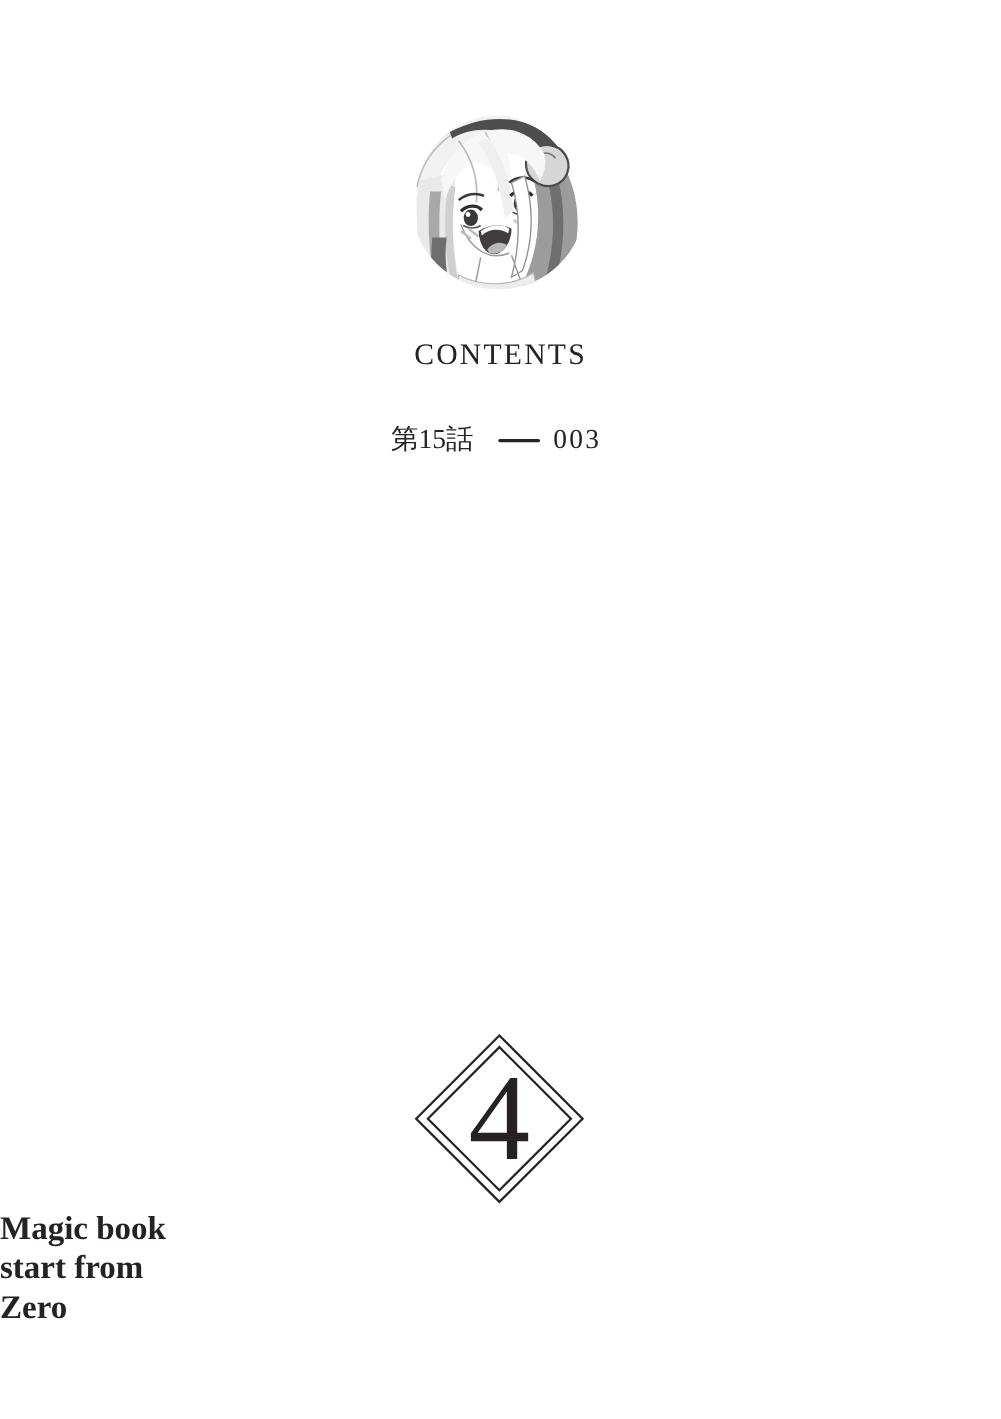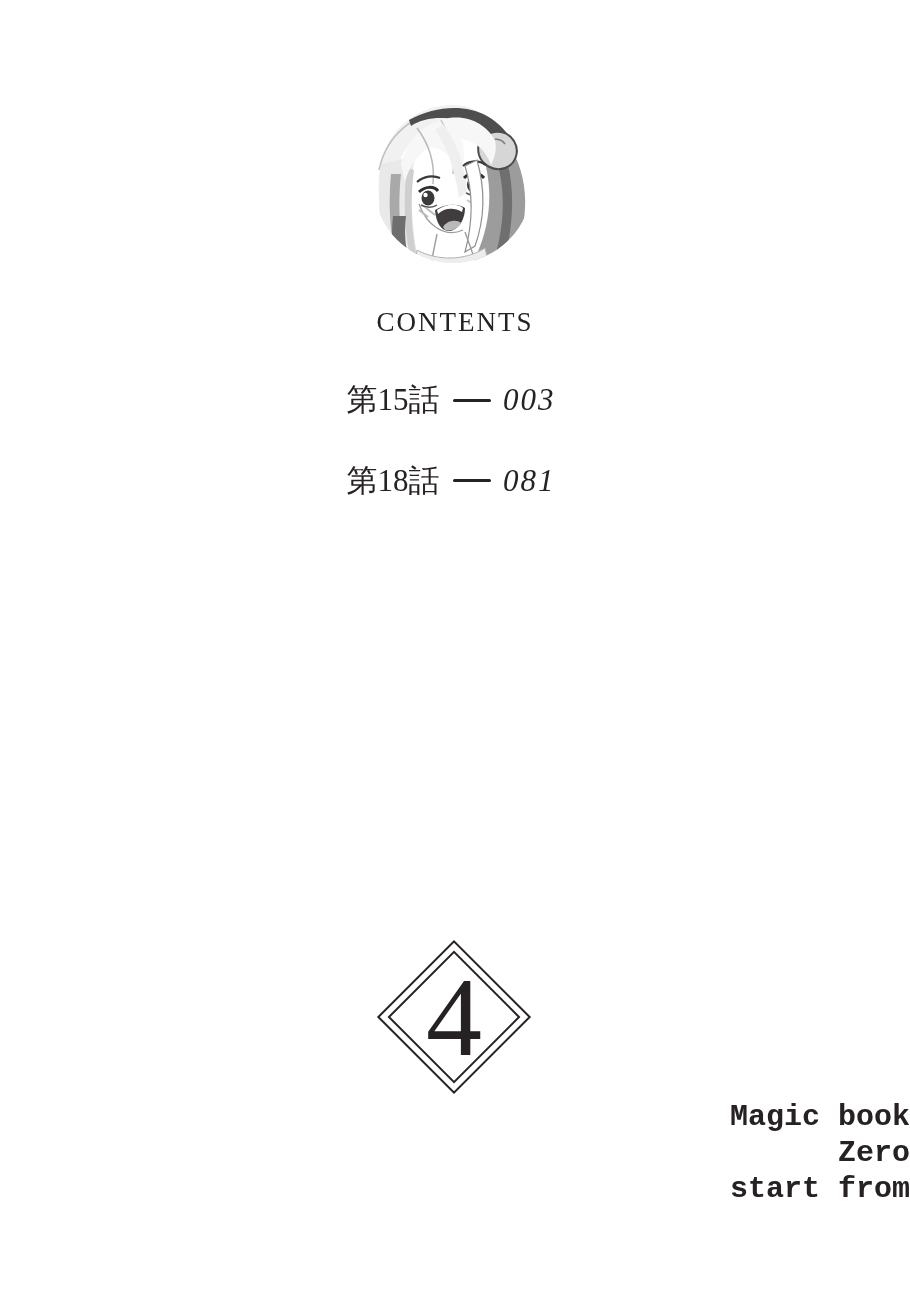--- a/index.html
+++ b/index.html
@@ -9,39 +9,39 @@
   }
   .portrait{position:absolute;left:373px;top:104px;width:160px;height:160px;}
   .portrait svg{display:block;width:100%;height:100%;}
   .contents-heading{
     position:absolute;top:307px;left:0;width:100%;height:30px;line-height:30px;
     text-align:center;font-size:27px;letter-spacing:2px;font-weight:normal;margin:0;
   }
   .toc{position:absolute;top:385px;left:0;width:100%;}
   .toc-row{
     display:flex;justify-content:center;align-items:center;
-    height:30px;margin-bottom:50.5px;font-size:31px;line-height:30px;
+    height:30px;margin-bottom:50.5px;font-size:25px;line-height:30px;
   }
   .toc-label{width:96px;text-align:center;white-space:pre;}
   .toc-dash{width:38px;height:3px;background:#262122;border-radius:1.5px;margin:0 12px;flex:none;}
-  .toc-page{width:62px;text-align:left;letter-spacing:2px;font-style:italic;}
+  .toc-page{width:62px;text-align:left;letter-spacing:2px;}
   .volume-mark{position:absolute;left:374px;top:937px;width:160px;height:160px;}
   .diamond{
     position:absolute;left:50%;top:50%;box-sizing:border-box;
     transform:translate(-50%,-50%) rotate(45deg);
   }
   .diamond.outer{width:109px;height:109px;border:2.5px solid #262122;}
   .diamond.inner{width:94px;height:94px;border:2px solid #262122;}
   .volume-number{
     position:absolute;top:22px;left:0;width:100%;text-align:center;
     font-size:112px;line-height:116px;
   }
   .subtitle{
-    position:absolute;top:1099px;left:0;width:100%;text-align:right;
-    font-weight:bold;font-size:30px;line-height:36px;font-family:Liberation Mono, monospace;
+    position:absolute;top:1099px;left:0;width:100%;text-align:left;
+    font-weight:bold;font-size:30px;line-height:36px;
   }
 </style>
 </head>
 <body>
 
 <div class="page">
 
   <div class="portrait">
     <svg viewBox="0 0 160 160">
       <defs>
@@ -105,32 +105,27 @@
   </div>
 
   <div class="contents-heading">CONTENTS</div>
 
   <div class="toc">
     <div class="toc-row">
       <span class="toc-label">第15話</span>
       <span class="toc-dash"></span>
       <span class="toc-page">003</span>
     </div>
-    <div class="toc-row">
-      <span class="toc-label">第18話</span>
-      <span class="toc-dash"></span>
-      <span class="toc-page">081</span>
-    </div>
   </div>
 
   <div class="volume-mark">
     <div class="diamond outer"></div>
     <div class="diamond inner"></div>
     <div class="volume-number">4</div>
   </div>
 
   <div class="subtitle">
     <div>Magic book</div>
+    <div>start from</div>
     <div>Zero</div>
-    <div>start from</div>
   </div>
 
 </div>
 
 </body></html>

